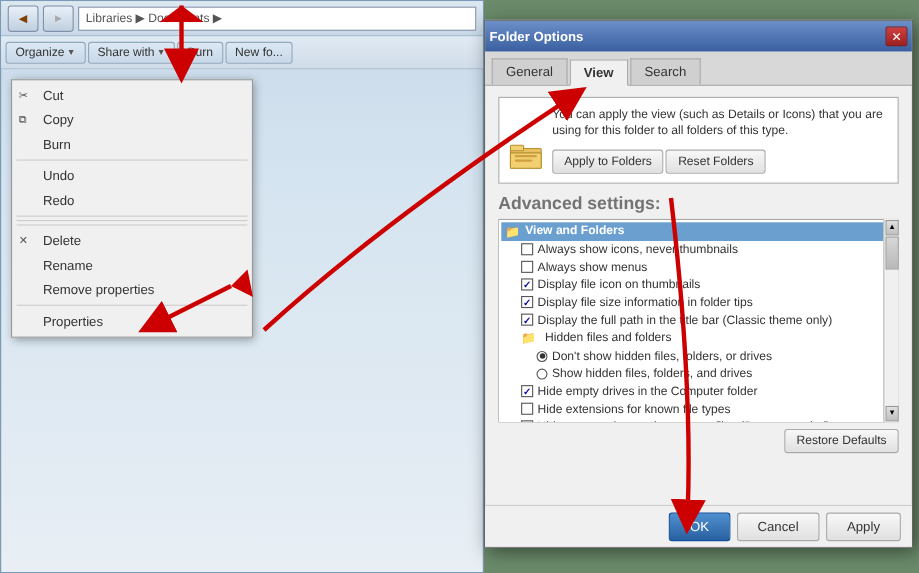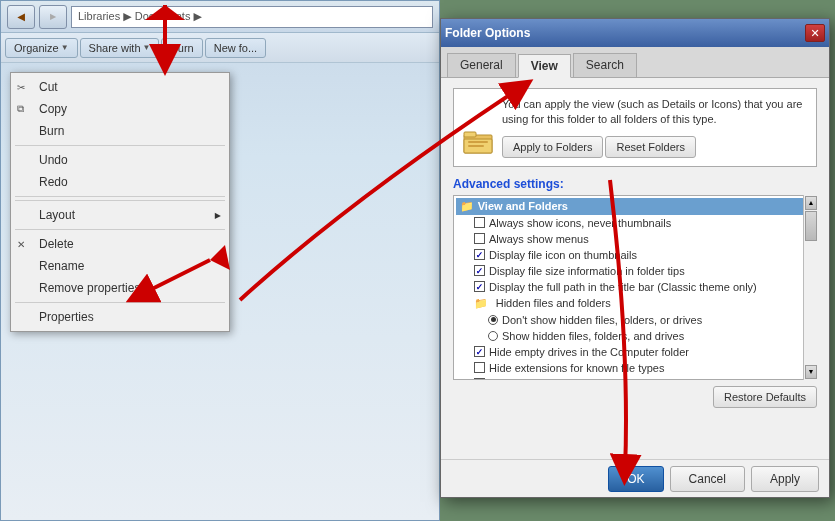--- a/index.html
+++ b/index.html
@@ -211,24 +211,24 @@
       padding: 4px 10px;
       background: linear-gradient(to bottom, #f8f8f8, #e0e0e0);
       border: 1px solid #aaa;
       border-radius: 3px;
       font-size: 11px;
       cursor: pointer;
       color: #333;
     }
 
     .advanced-label {
-      font-size: 12px;
+      font-size: 16px;
       font-weight: bold;
       margin-bottom: 4px;
-      color: #1d4ed8;
+      color: #737373;
     }
     .advanced-list {
       border: 1px solid #aaa;
       background: white;
       height: 185px;
       overflow-y: scroll;
       padding: 2px;
     }
     .adv-group-header {
       display: flex;
@@ -353,23 +353,20 @@
   </div>
   <div class="ctx-separator"></div>
   <div class="ctx-item">
     <span>Undo</span>
   </div>
   <div class="ctx-item">
     <span>Redo</span>
   </div>
   <div class="ctx-separator"></div>
   <div class="ctx-separator"></div>
-  <div class="ctx-item has-sub">
-    <span>Layout</span>
-  </div>
   <div class="ctx-separator"></div>
   <div class="ctx-item">
     <span class="ctx-icon">✕</span>
     <span>Delete</span>
   </div>
   <div class="ctx-item">
     <span>Rename</span>
   </div>
   <div class="ctx-item">
     <span>Remove properties</span>

